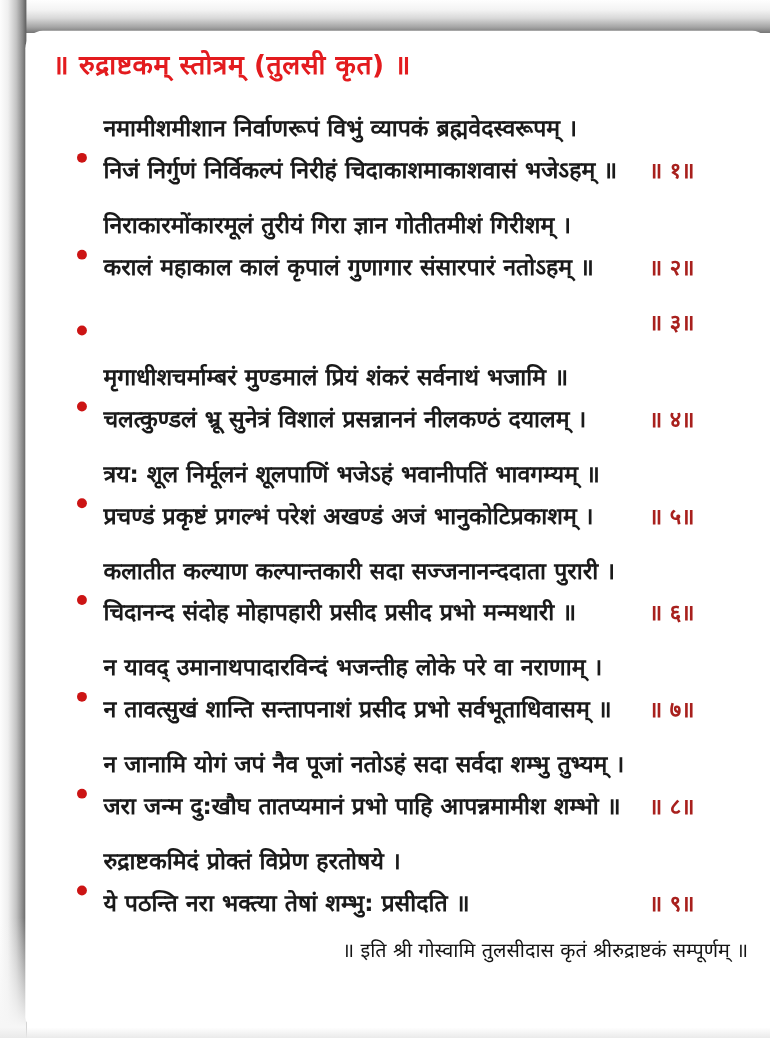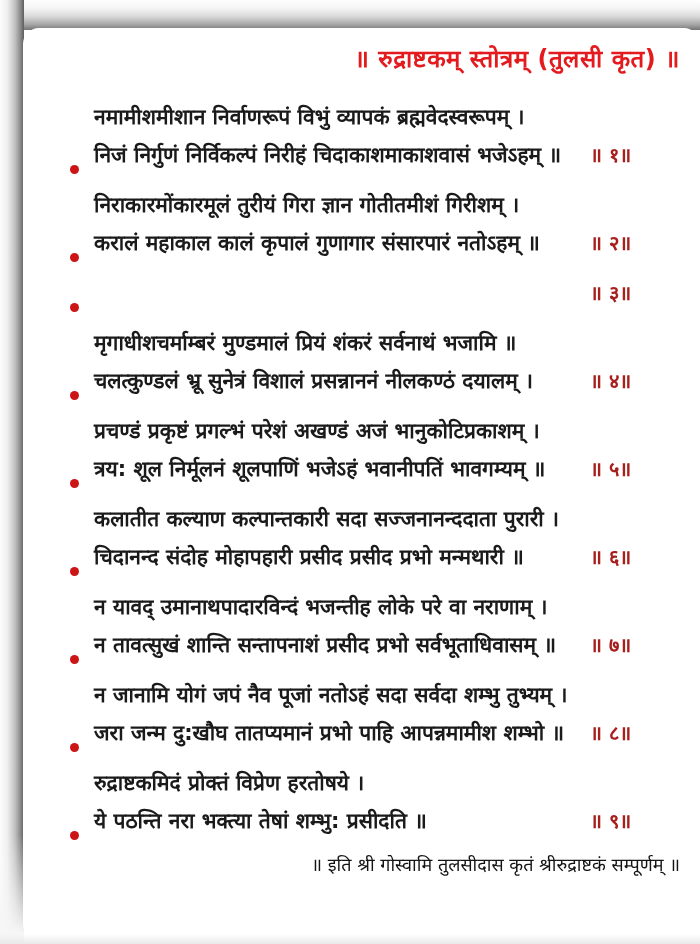--- a/index.html
+++ b/index.html
@@ -29,31 +29,31 @@
   }
   .page{
     position:absolute;top:28px;left:23px;right:2px;bottom:10px;
     background:#ffffff;
     border-radius:16px 14px 4px 9px;
     padding:14px 18px 0 25px;
     box-sizing:border-box;
   }
   .title{
     margin:0;
-    text-align:right;
+    text-align:left;
     font-size:24px;
     font-weight:700;
     color:var(--title-red,#e31b1e);
     line-height:34px;
     letter-spacing:0.5px;
   }
   .verses{margin-top:22px;}
   .verse{
     display:flex;
-    align-items:flex-end;
+    align-items:center;
     margin-bottom:12px;
   }
   .bullet{
     flex:0 0 auto;
     width:9px;height:9px;border-radius:50%;
     background:var(--bullet-red,#cc1414);
     margin:15px 15px 0 22px;
   }
   .lines{
     flex:1 1 auto;
@@ -125,22 +125,22 @@
     <div class="lines">
       <div class="line">मृगाधीशचर्माम्बरं मुण्डमालं प्रियं शंकरं सर्वनाथं भजामि ॥</div>
       <div class="line">चलत्कुण्डलं भ्रू सुनेत्रं विशालं प्रसन्नाननं नीलकण्ठं दयालम् ।</div>
     </div>
     <div class="vnum">॥ ४॥</div>
   </div>
 
   <div class="verse">
     <span class="bullet"></span>
     <div class="lines">
+      <div class="line">त्रय: शूल निर्मूलनं शूलपाणिं भजेऽहं भवानीपतिं भावगम्यम् ॥</div>
       <div class="line">प्रचण्डं प्रकृष्टं प्रगल्भं परेशं अखण्डं अजं भानुकोटिप्रकाशम् ।</div>
-      <div class="line">त्रय: शूल निर्मूलनं शूलपाणिं भजेऽहं भवानीपतिं भावगम्यम् ॥</div>
     </div>
     <div class="vnum">॥ ५॥</div>
   </div>
 
   <div class="verse">
     <span class="bullet"></span>
     <div class="lines">
       <div class="line">कलातीत कल्याण कल्पान्तकारी सदा सज्जनानन्ददाता पुरारी ।</div>
       <div class="line">चिदानन्द संदोह मोहापहारी प्रसीद प्रसीद प्रभो मन्मथारी ॥</div>
     </div>

